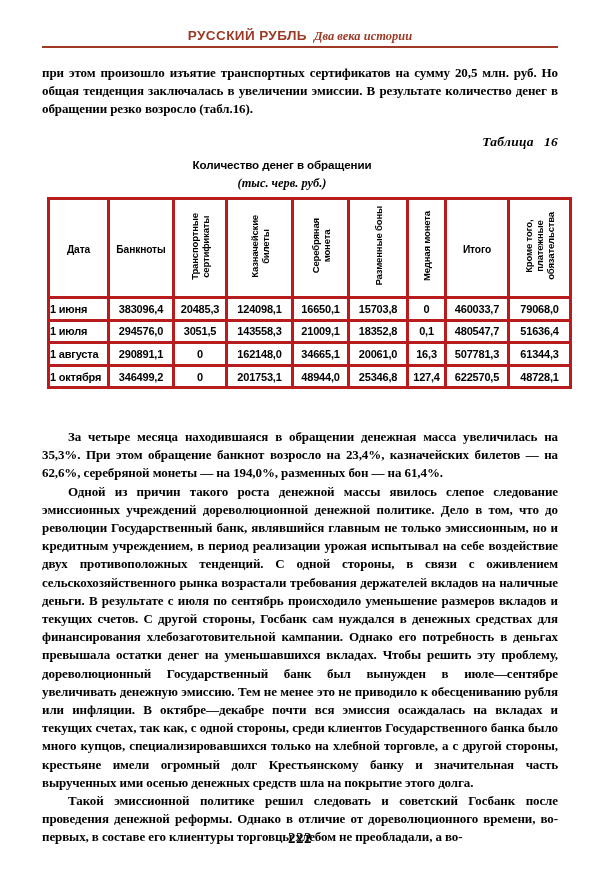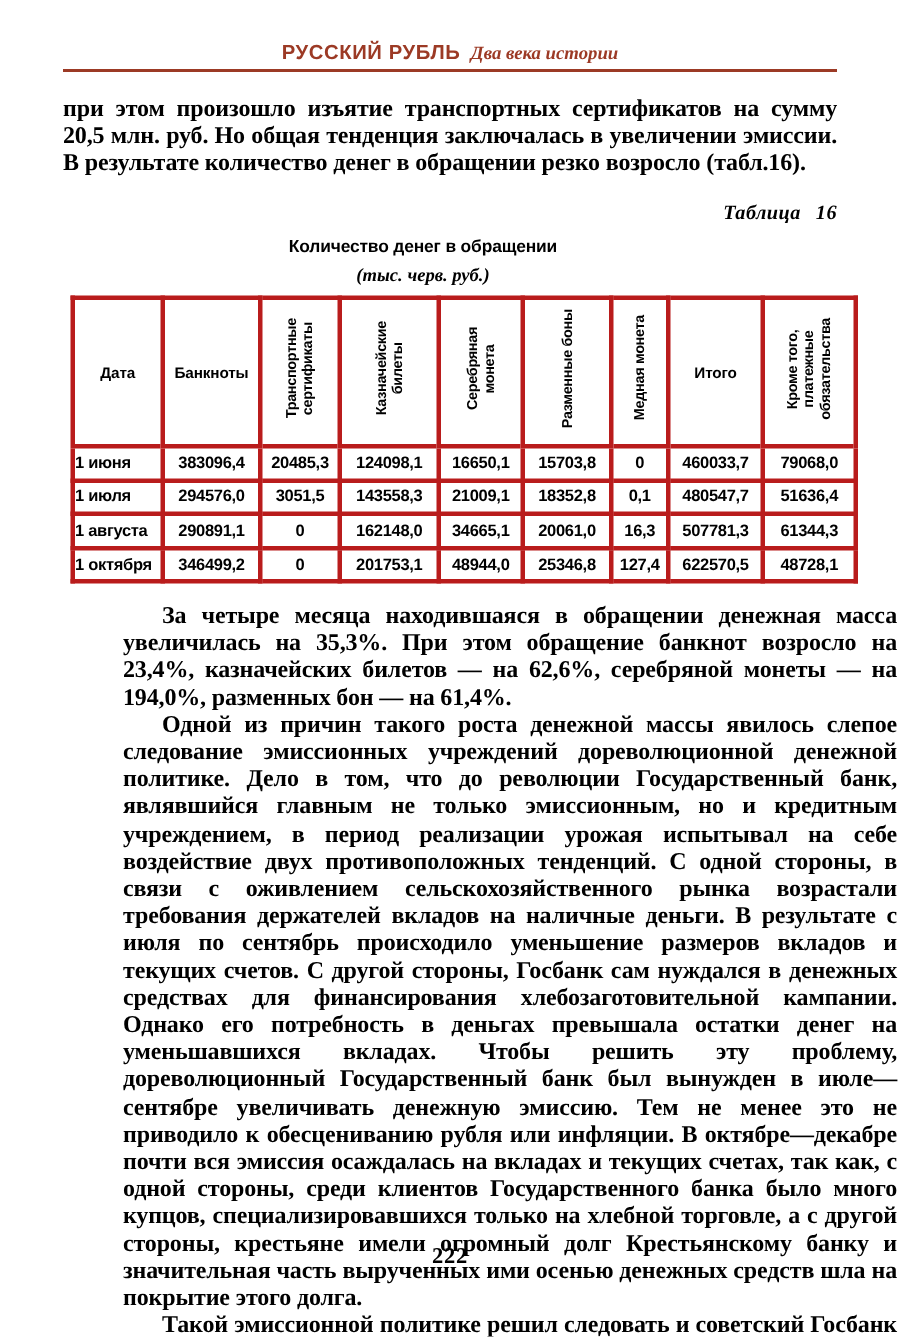--- a/index.html
+++ b/index.html
@@ -56,36 +56,36 @@
     width: 516px;
     height: 2px;
     background: #9c3a25;
   }
 
   
   .textblock {
     position: absolute;
     left: 42px;
     width: 516px;
-    font-size: 16px;
+    font-size: 13px;
     line-height: 18.2px;
     text-align: justify;
     text-justify: inter-word;
     font-weight: bold;
     letter-spacing: -0.1px;
   }
   .textblock p {
     margin: 0;
   }
   .textblock p.ind {
     text-indent: 26px;
   }
 
   #para-top { top: 64px; }
-  #para-bottom { top: 402px; margin-left: 40px; }
+  #para-bottom { top: 428px; }
 
   
   .table-number {
     position: absolute;
     right: 42px;
     top: 134px;
     font-style: italic;
     font-weight: bold;
     font-size: 13.5px;
     letter-spacing: 0.3px;

